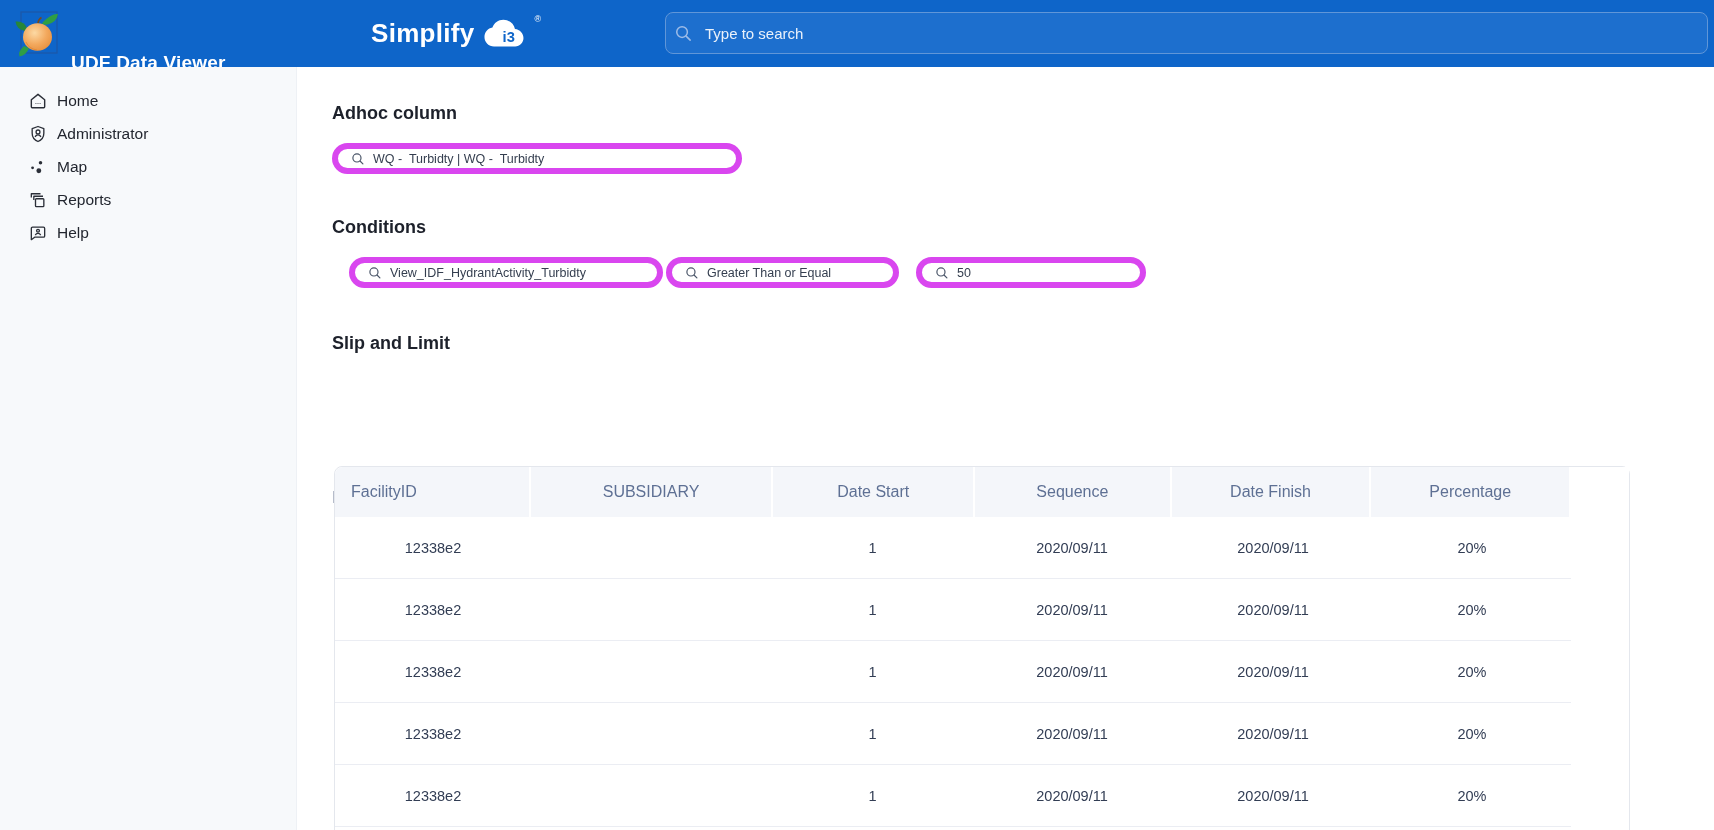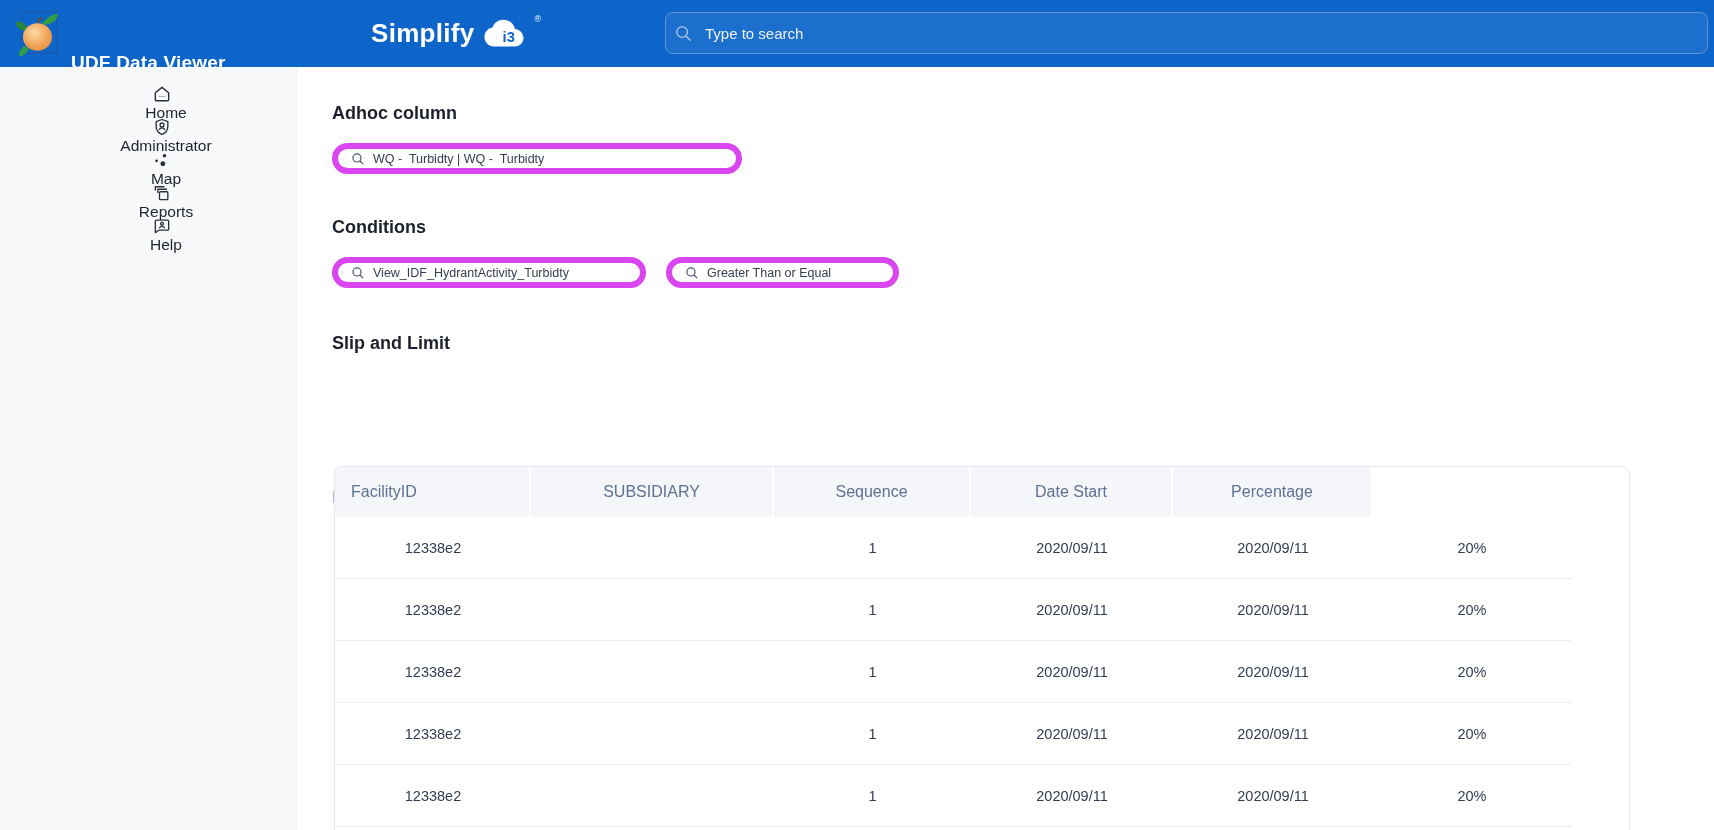--- a/index.html
+++ b/index.html
@@ -18,21 +18,21 @@
               border:1px solid #6096d8; border-radius:8px; display:flex; align-items:center; padding-left:8px; }
   .h-search svg { flex:0 0 auto; }
   .h-search input { flex:1; background:transparent; border:none; outline:none; color:#fff;
                     font-size:15px; margin-left:12px; font-family:"Liberation Sans",sans-serif; }
   .h-search input::placeholder { color:#eaf1fa; opacity:1; }
 
   
   .sidebar { position:absolute; left:0; top:67px; width:297px; bottom:0; background:#f7f9fb;
              border-right:1px solid #eef1f5; padding-top:17px; }
   .side-item { display:flex; align-items:center; height:33px; padding-left:27px; cursor:pointer;
-               color:#22262f; font-size:15.5px;flex-direction:column; }
+               color:#22262f; font-size:15.5px; }
   .side-item .s-icon { width:21px; height:21px; display:flex; align-items:center; justify-content:center; }
   .side-item .s-label { margin-left:9px; }
 
   
   .main { position:absolute; left:297px; top:67px; right:0; bottom:0; background:#fff; }
   .sec-title { position:absolute; left:35px; color:#1d212b; font-size:18px; font-weight:700; }
   .pill { position:absolute; height:31px; border:6px solid #d946ef; border-radius:16px; background:#fff;
           display:flex; align-items:center; padding-left:13px; }
   .pill input { flex:1; border:none; outline:none; background:transparent; color:#343e4f; font-size:12.5px;
                 margin-left:8px; font-family:"Liberation Sans",sans-serif; }
@@ -158,45 +158,53 @@
     <h2 class="sec-title" style="top:36px;">Adhoc column</h2>
     <div class="pill" style="left:35px; top:76px; width:410px;">
       <svg width="14" height="14" viewBox="0 0 20 20">
         <circle cx="8.5" cy="8.5" r="5.8" fill="none" stroke="#4a5568" stroke-width="1.7"></circle>
         <line x1="13.2" y1="13.2" x2="17" y2="17" stroke="#4a5568" stroke-width="1.7" stroke-linecap="round"></line>
       </svg>
       <input type="text" value="WQ -  Turbidty | WQ -  Turbidty" style="">
     </div>
 
     <h2 class="sec-title" style="top:150px;">Conditions</h2>
-    <div class="pill" style="left:35px; top:190px; width:314px;">
+    <div class="pill" style="left:52px; top:190px; width:314px;">
       <svg width="14" height="14" viewBox="0 0 20 20">
         <circle cx="8.5" cy="8.5" r="5.8" fill="none" stroke="#4a5568" stroke-width="1.7"></circle>
         <line x1="13.2" y1="13.2" x2="17" y2="17" stroke="#4a5568" stroke-width="1.7" stroke-linecap="round"></line>
       </svg>
       <input type="text" value="View_IDF_HydrantActivity_Turbidty" style="">
     </div>
     <div class="pill" style="left:369px; top:190px; width:233px;">
       <svg width="14" height="14" viewBox="0 0 20 20">
         <circle cx="8.5" cy="8.5" r="5.8" fill="none" stroke="#4a5568" stroke-width="1.7"></circle>
         <line x1="13.2" y1="13.2" x2="17" y2="17" stroke="#4a5568" stroke-width="1.7" stroke-linecap="round"></line>
       </svg>
       <input type="text" value="Greater Than or Equal" style="">
+    </div>
+    <div class="pill" style="left:619px; top:190px; width:230px;">
+      <svg width="14" height="14" viewBox="0 0 20 20">
+        <circle cx="8.5" cy="8.5" r="5.8" fill="none" stroke="#4a5568" stroke-width="1.7"></circle>
+        <line x1="13.2" y1="13.2" x2="17" y2="17" stroke="#4a5568" stroke-width="1.7" stroke-linecap="round"></line>
+      </svg>
+      <input type="text" value="50" style="">
     </div>
 
     <h2 class="sec-title" style="top:266px;">Slip and Limit</h2>
 
     <div class="group-hint">Drag a column header here to group its column</div>
 
     <div class="card">
       <div class="grid-header">
         <div class="gh-cell first c0">FacilityID</div>
         <div class="gh-cell c1">SUBSIDIARY</div>
+        <div class="gh-cell c3">Date Start</div>
         <div class="gh-cell c2">Sequence</div>
-        <div class="gh-cell c3">Date Start</div>
+        <div class="gh-cell c4">Date Finish</div>
         <div class="gh-cell last c5">Percentage</div>
         <div class="gh-fill"></div>
       </div>
       <div>
   <div class="grid-row">
     <div class="row-inner">
       <div class="cell c0">12338e2</div>
       <div class="cell c1"></div>
       <div class="cell c2">1</div>
       <div class="cell c3">2020/09/11</div>

